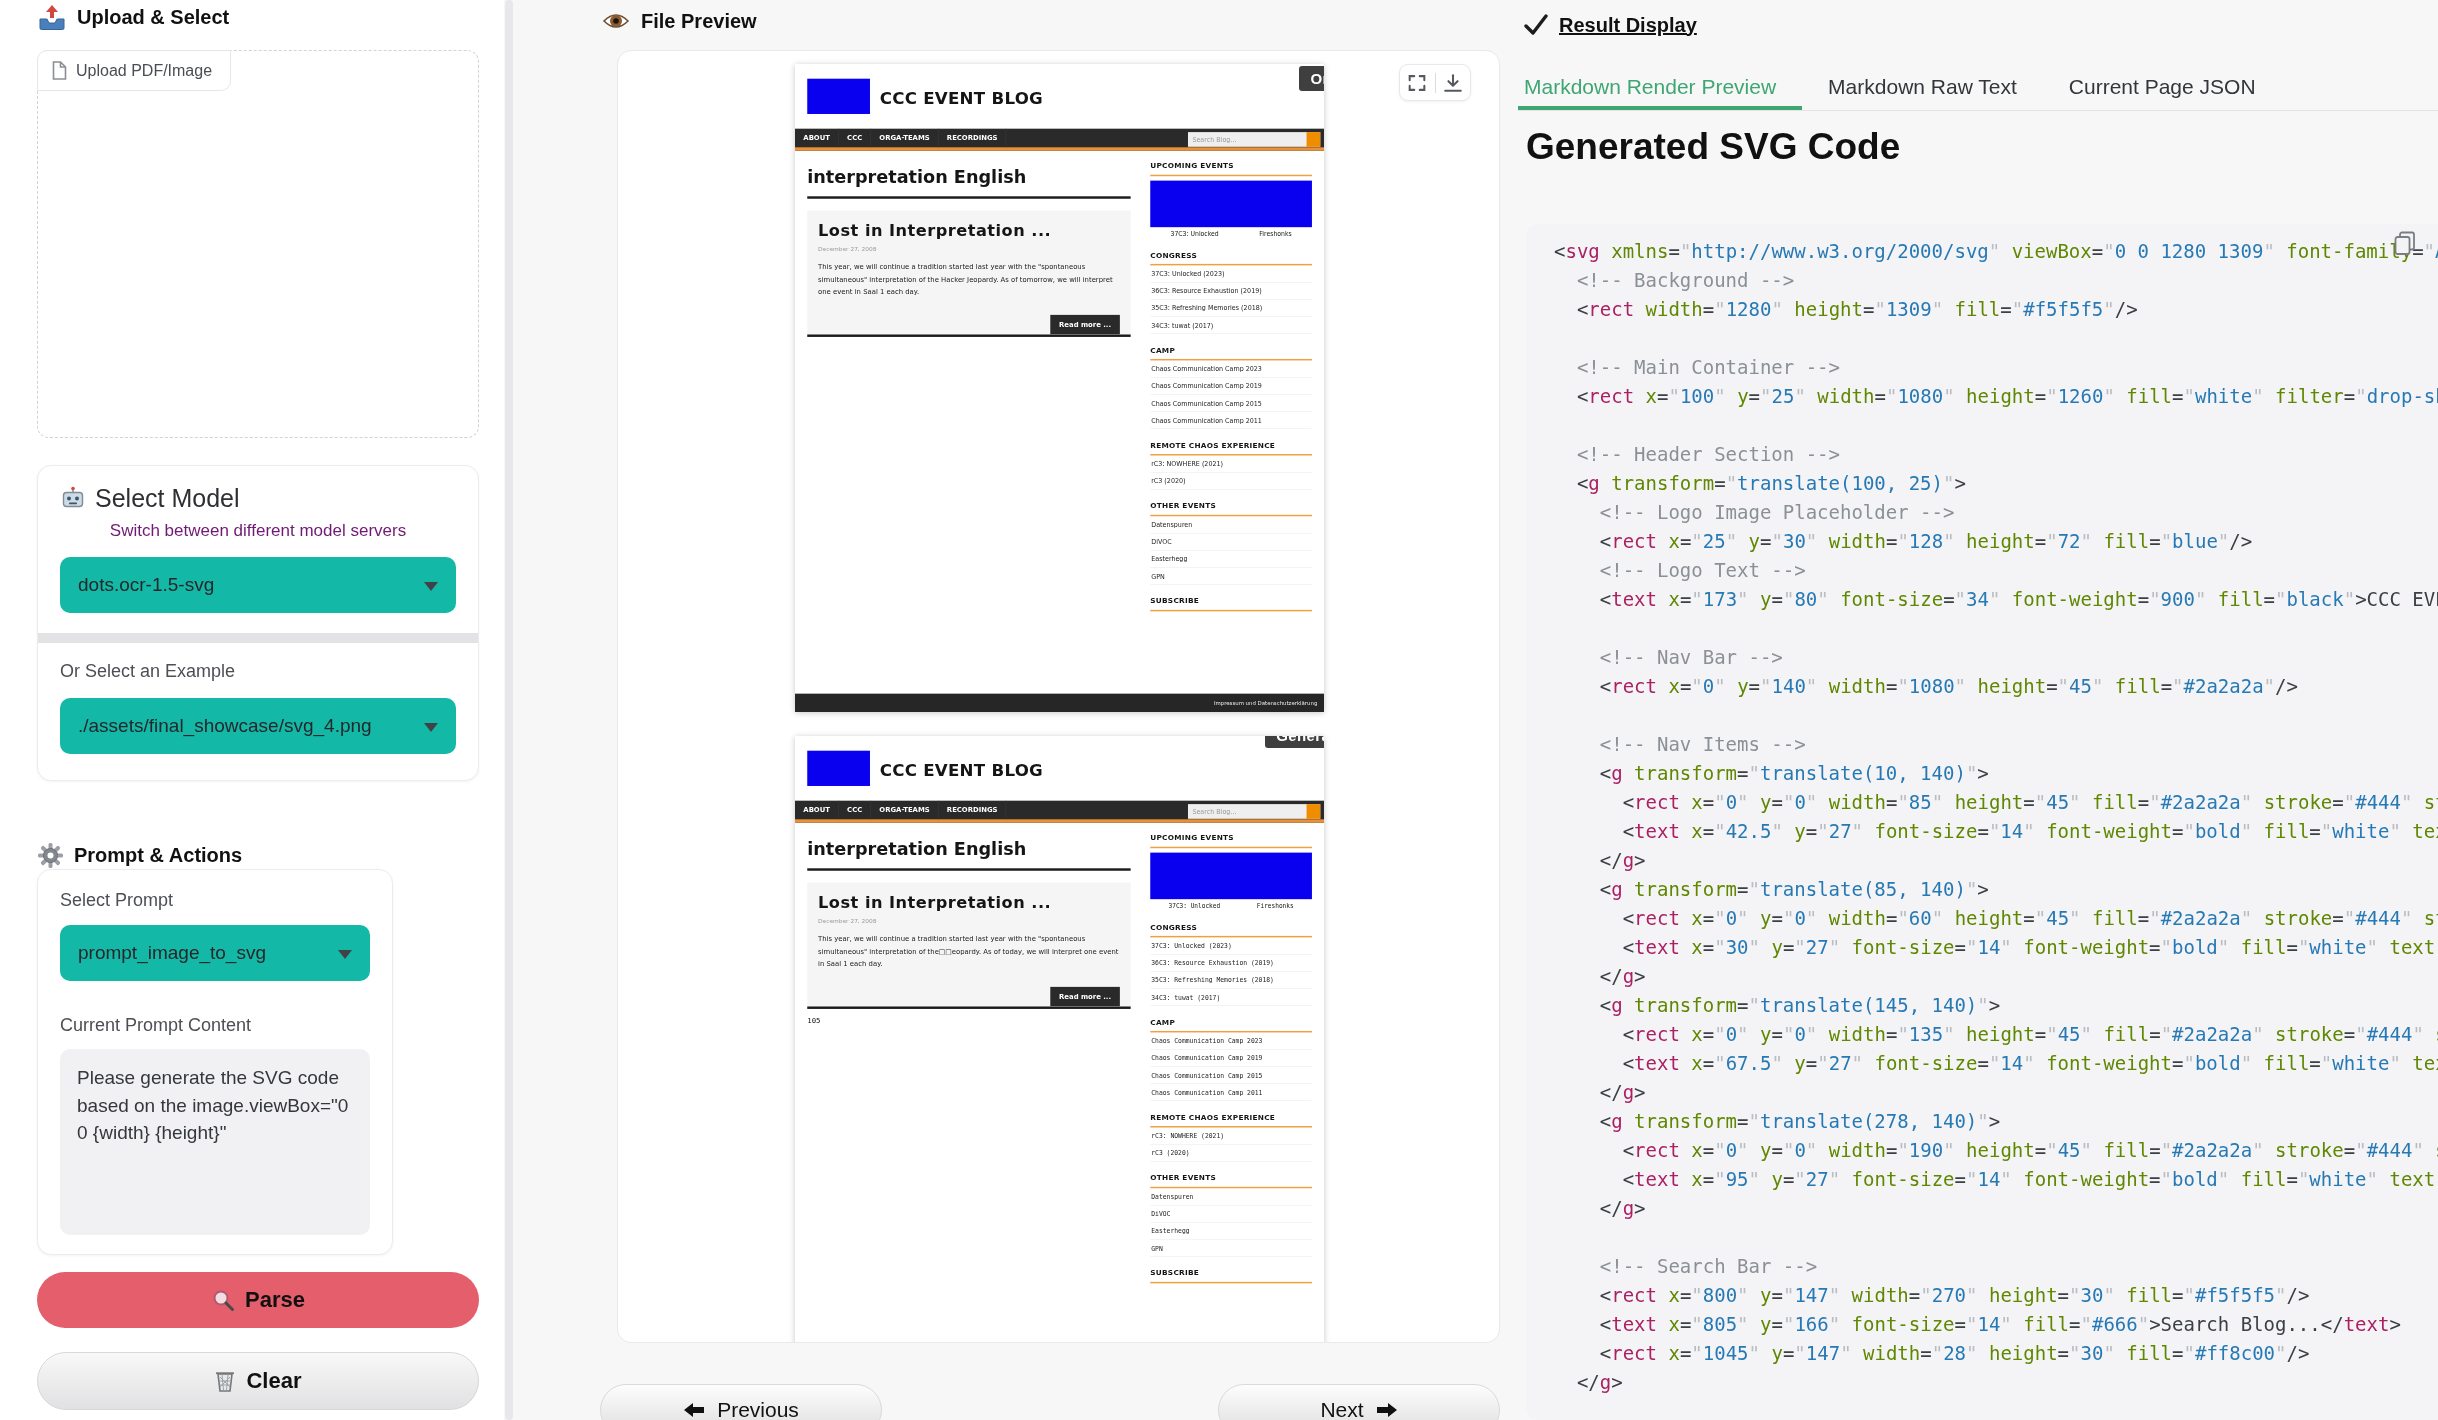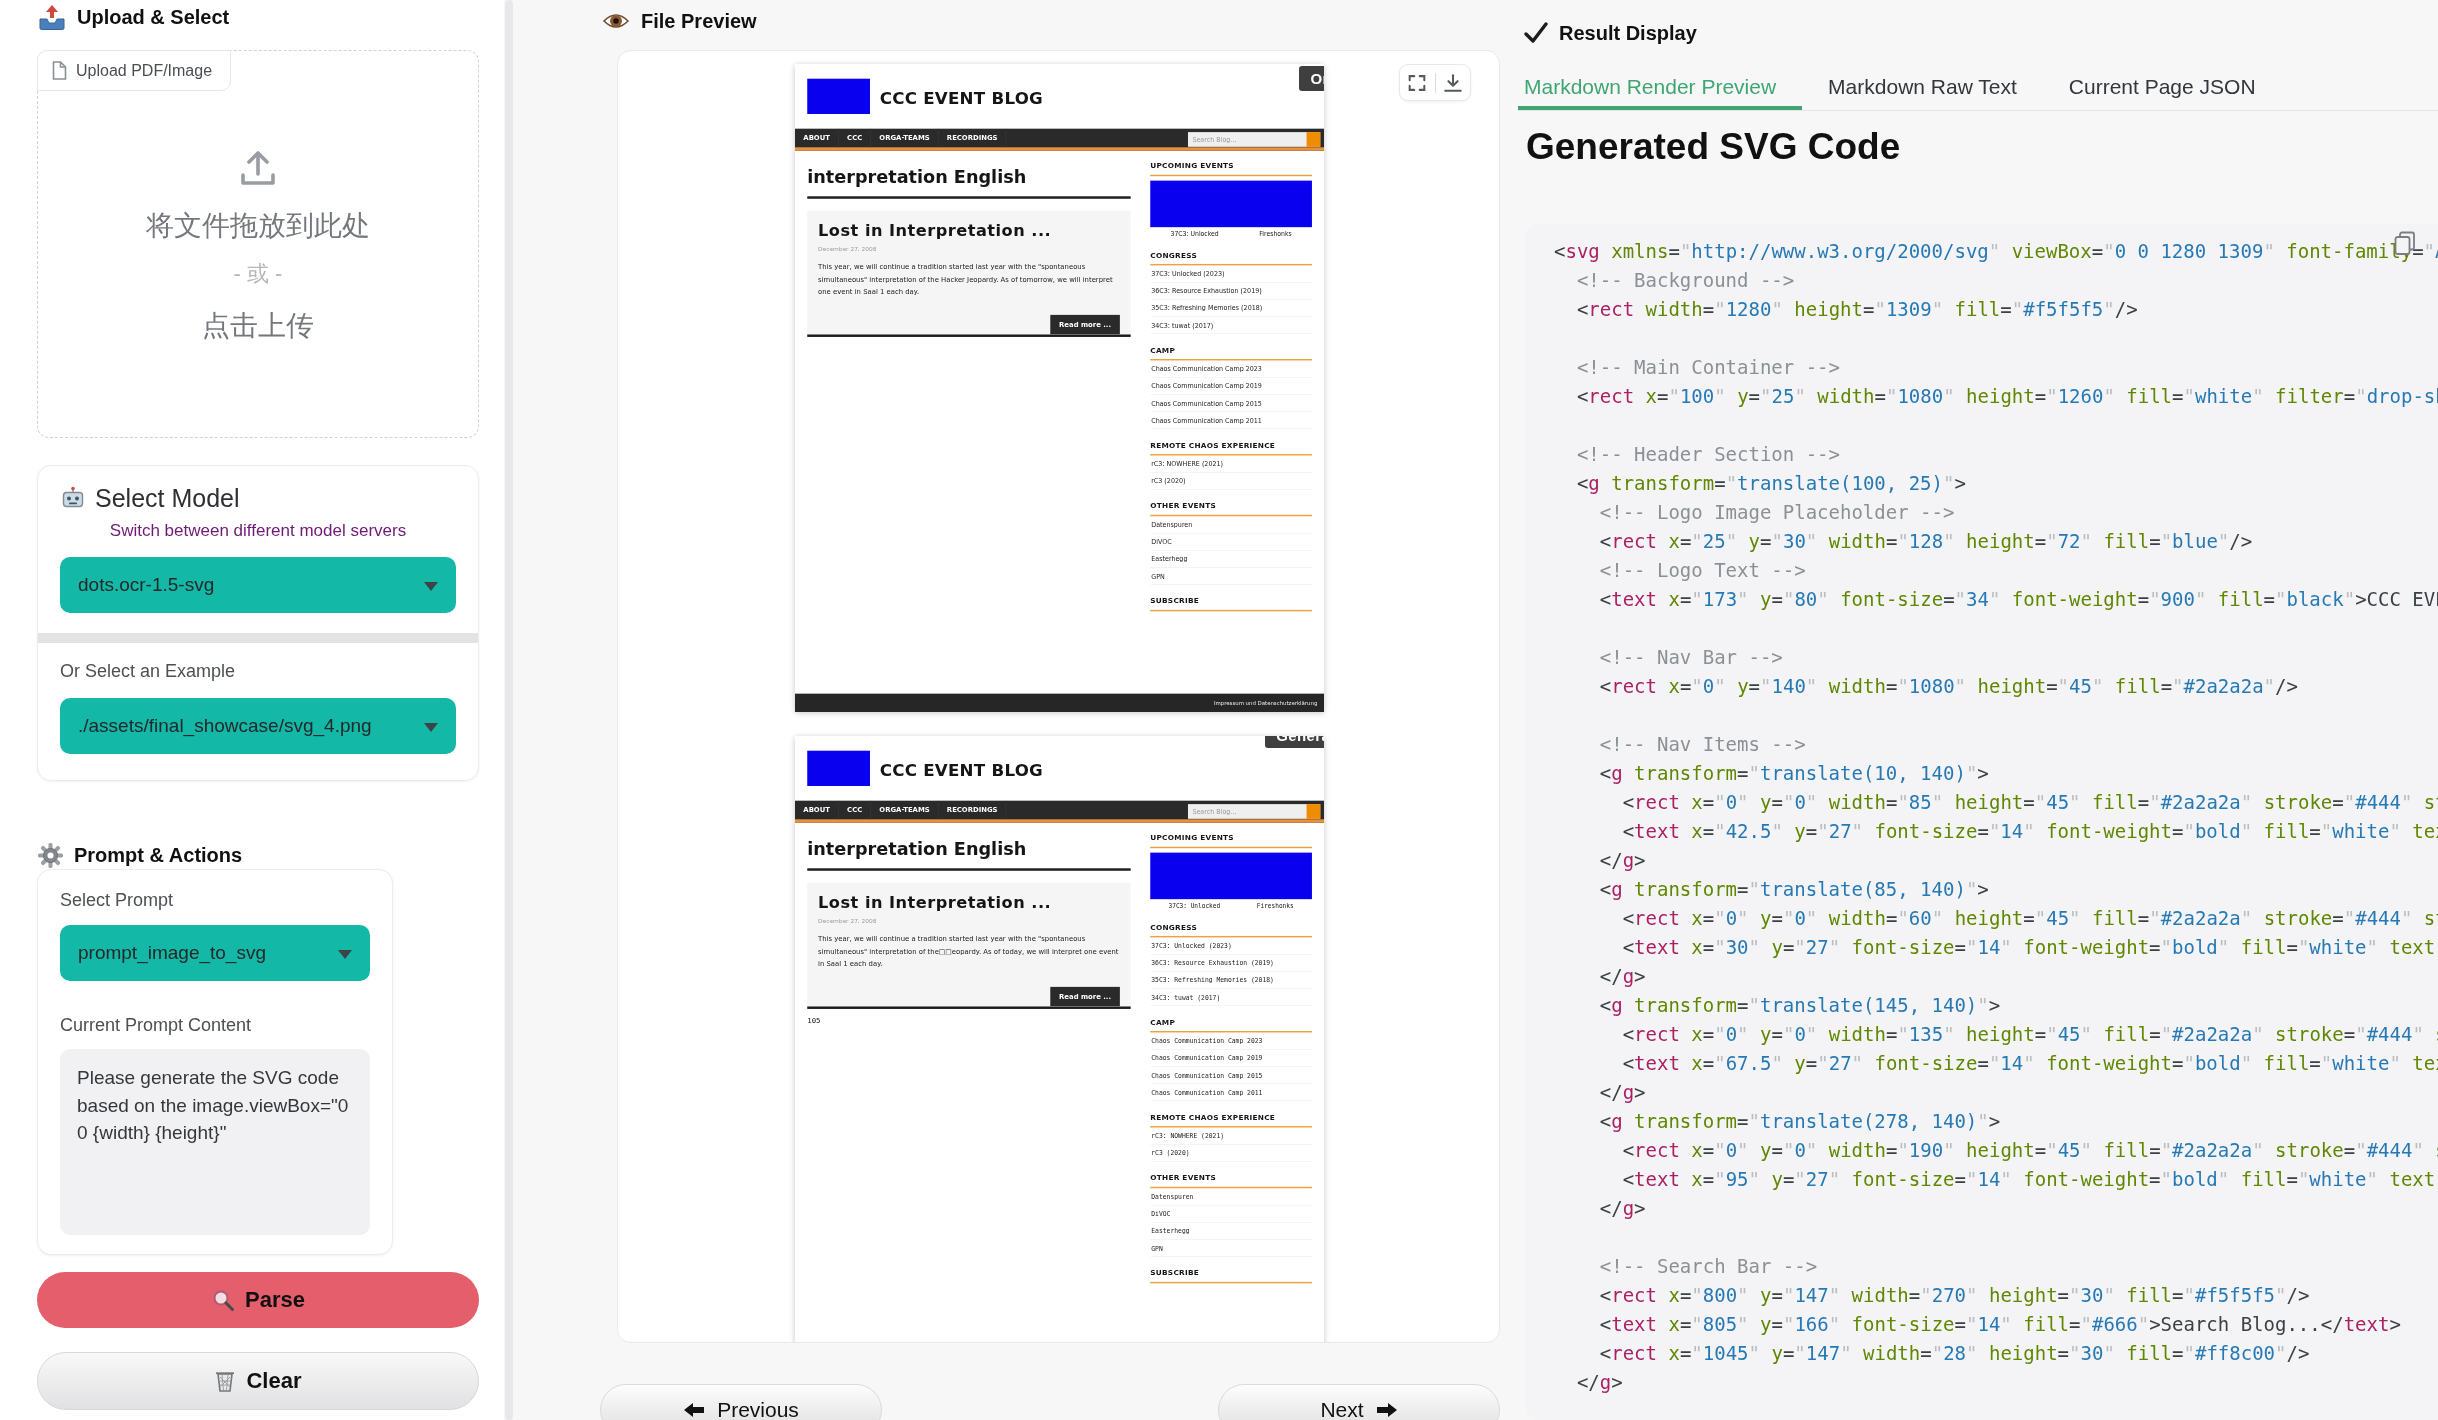--- a/index.html
+++ b/index.html
@@ -9,21 +9,21 @@
   .abs { position:absolute; }
 
   
   .left-bg { left:0; top:0; width:504px; height:1420px; background:#ffffff; }
   .v-strip { left:505px; top:0; width:8px; height:1420px; background:#e8e8ea; border-radius:4px; }
 
   .section-header { display:flex; align-items:center; gap:10px; font-size:20px; font-weight:800; color:#111; }
   .hdr-upload { left:37px; top:2px; }
   .hdr-prompt { left:37px; top:842px; }
   .hdr-filepreview { left:601px; top:8px; }
-  .hdr-result { left:1523px; top:20px; }
+  .hdr-result { left:1523px; top:12px;text-decoration:underline; }
 
   .dropzone { left:37px; top:50px; width:442px; height:388px; background:#fff;
     border:1px dashed #d2d2d6; border-radius:12px; }
   .drop-chip { position:absolute; left:-1px; top:-1px; width:194px; height:41px; background:#fff;
     border:1px solid #e7e7e9; border-radius:10px 0 10px 0; display:flex; align-items:center; gap:9px;
     padding:0 14px; font-size:16px; color:#4a4d52; }
   .drop-center { position:absolute; left:0; top:96px; width:100%; display:flex; flex-direction:column;
     align-items:center; gap:4px; }
   .drop-line1,.drop-line3 { font-size:28px; color:#74787d; margin-top:14px; }
   .drop-line2 { font-size:22px; color:#b4b7bb; margin-top:10px; }
@@ -152,34 +152,20 @@
 
 <div class="abs dropzone">
   <div class="drop-chip">
     <span class="icon">
       <svg width="15" height="19" viewBox="0 0 15 19">
           <path d="M1.5 1 h7 l5 5 v12 h-12 z" fill="none" stroke="#8a8f94" stroke-width="1.6"></path>
           <path d="M8.5 1 v5 h5" fill="none" stroke="#8a8f94" stroke-width="1.6"></path>
         </svg>
     </span>
     <span>Upload PDF/Image</span>
-  </div>
-  <div class="drop-center">
-    <span class="icon">
-      <svg width="46" height="42" viewBox="0 0 46 42">
-          <g fill="none" stroke="#989da3" stroke-width="3.6" stroke-linecap="round" stroke-linejoin="round">
-            <path d="M23 27 V7"></path>
-            <path d="M14 15 L23 6 L32 15"></path>
-            <path d="M8 28 v8 h30 v-8"></path>
-          </g>
-        </svg>
-    </span>
-    <div class="drop-line1">将文件拖放到此处</div>
-    <div class="drop-line2">- 或 -</div>
-    <div class="drop-line1">点击上传</div>
   </div>
 </div>
 
 <div class="abs card model-card">
   <div class="card-title">
     <span class="icon">
       <svg width="26" height="26" viewBox="0 0 26 26">
           <line x1="13" y1="2" x2="13" y2="6" stroke="#8e99a3" stroke-width="1.6"></line>
           <circle cx="13" cy="2.6" r="1.8" fill="#d2483f"></circle>
           <rect x="3.5" y="6.5" width="19" height="14" rx="3" fill="#cfdbe4" stroke="#7e8c98" stroke-width="1.4"></rect>

